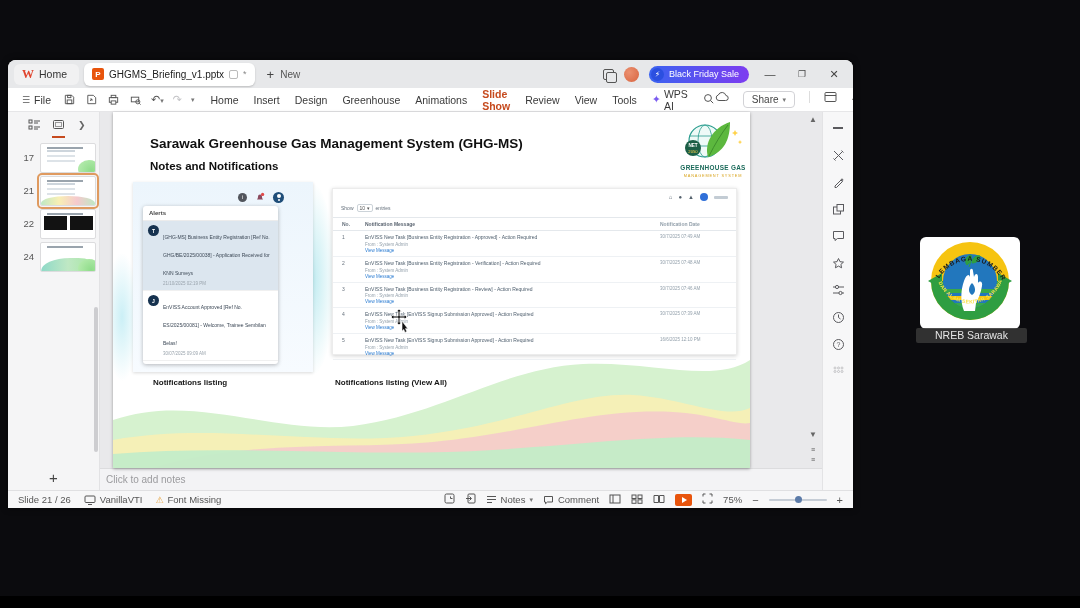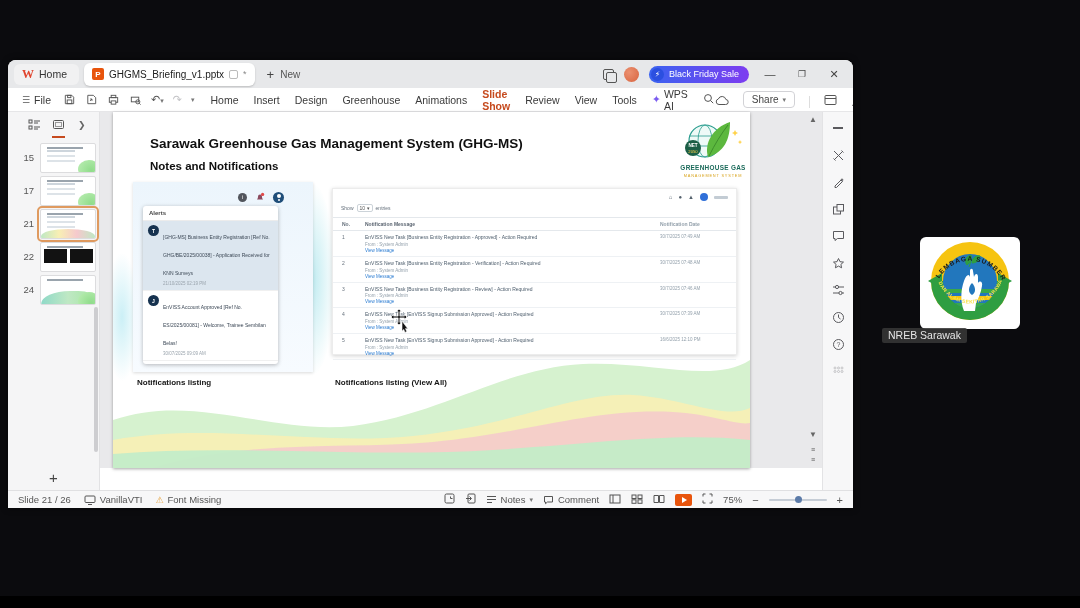--- a/index.html
+++ b/index.html
@@ -47,21 +47,21 @@
   .qat .u { font-size:11px; color:#555; }
   .qat .r { font-size:11px; color:#c3c3c6; }
   .caret { font-size:7px; color:#777; }
   .menus { display:flex; align-items:center; gap:15px; margin-left:16px; }
   .menu { cursor:default; }
   .menu.active { color:#c64a1e; font-weight:bold; position:relative; }
   .menu.active::after { content:""; position:absolute; left:0; right:0; bottom:-6px; height:2px; background:#c64a1e; }
   .wps-ai { display:flex; align-items:center; gap:3px; }
   .wps-ai .spark { color:#7b5cf0; font-size:11px; }
   .mb-spacer { flex:1; }
-  .mb-right { display:flex; align-items:flex-end; gap:14px; color:#555; }
+  .mb-right { display:flex; align-items:flex-start; gap:14px; color:#555; }
   .share-btn { display:flex; align-items:center; gap:4px; border:1px solid #d2d2d6; border-radius:4px; padding:2px 8px; font-size:10px; color:#444; }
   .vsep { width:1px; height:12px; background:#ddd; }
   .dots { letter-spacing:1px; font-size:10px; }
 
   
   .content { display:flex; height:378px; }
 
   
   .thumb-panel { width:92px; background:#f5f5f6; border-right:1px solid #e2e2e4; position:relative; }
   .tp-header { height:26px; display:flex; align-items:center; gap:11px; padding-left:20px; }
@@ -163,30 +163,30 @@
   .nt-row { display:flex; border-bottom:1px solid #eef1f4; padding:3px 0; }
   .c-no { flex:0 0 32px; padding-left:9px; font-size:5px; color:#66717c; }
   .c-msg { flex:1; padding-right:6px; }
   .c-date { flex:0 0 76px; font-size:4.5px; color:#93a0ab; }
   .m1 { font-size:5px; color:#4d5d6c; line-height:1.35; }
   .m2 { font-size:4.5px; color:#93a0ab; margin-top:1px; }
   .m3 { font-size:4.5px; color:#2d7dd2; margin-top:1px; }
   .nt-head .c-date, .nt-head .c-msg { font-size:5px; }
 
   .caption { position:absolute; top:266px; font-size:8px; font-weight:bold; color:#161616; z-index:5; }
-  .cap-left { left:24px; }
+  .cap-left { left:40px; }
   .cap-right { left:222px; }
 
   .waves { position:absolute; left:0; top:228px; width:637px; height:128px; z-index:1; }
   .cursor { position:absolute; left:277px; top:196px; z-index:8; }
 
   
   .nreb-card { position:absolute; left:920px; top:237px; width:100px; height:92px; background:#fff; border-radius:6px; overflow:hidden; }
-  .participant-label { position:absolute; left:882px; top:328px; background:rgba(55,55,55,.88); color:#e6e6e6;
-                       font-size:10.5px; padding:1px 6px 2px; border-radius:2px; }
+  .participant-label { position:absolute; left:916px; top:328px; background:rgba(55,55,55,.88); color:#e6e6e6;
+                       font-size:10.5px; padding:1px 19px 2px; border-radius:2px; }
 </style>
 </head>
 <body>
 
 <div class="screen">
   <div class="bottom-strip"></div>
 
   <div class="window">
 
     <div class="titlebar">
@@ -303,28 +303,20 @@
                 <rect x="1" y="7" width="3" height="3" fill="none" stroke="#555"></rect>
                 <path d="M6 8h6M6 10h4" stroke="#555"></path>
               </svg></span>
           <span class="vicon active"><svg width="13" height="11" viewBox="0 0 13 11">
                 <rect x="1.5" y="1.5" width="10" height="8" rx="1" fill="none" stroke="#555"></rect>
                 <rect x="3.5" y="3.5" width="6" height="4" fill="none" stroke="#999"></rect>
               </svg></span>
           <span class="chev">❯</span>
         </div>
         <div class="tp-list">
-          <div class="titem">
-              <span class="tnum">15</span>
-              <span class="mini t15">
-                <span class="titleline"></span>
-                <span class="lines"></span>
-                <span class="blob"></span>
-              </span>
-            </div>
           <div class="titem">
               <span class="tnum">17</span>
               <span class="mini t17">
                 <span class="titleline"></span>
                 <span class="lines"></span>
                 <span class="blob"></span>
               </span>
             </div>
           <div class="titem sel">
               <span class="tnum">21</span>
@@ -499,20 +491,21 @@
           </div>
 
           <div class="v-scroll">
             <span class="up">▲</span>
             <span class="dn">▼</span>
             <span class="pg p1">≡</span>
             <span class="pg p2">≡</span>
           </div>
         </div>
 
+        <div class="notes-bar">Click to add notes</div>
       </div>
 
       <div class="tool-sidebar">
         <span class="tsi">
             <span class="dash"></span>
           </span>
         <span class="tsi">
             <svg width="13" height="13" viewBox="0 0 13 13">
               <path d="M2 11L11 2M2 2l9 9" stroke="#5a5a5e" fill="none"></path>
               <path d="M1.5 9.5l2 2M9.5 1.5l2 2" stroke="#5a5a5e"></path>

